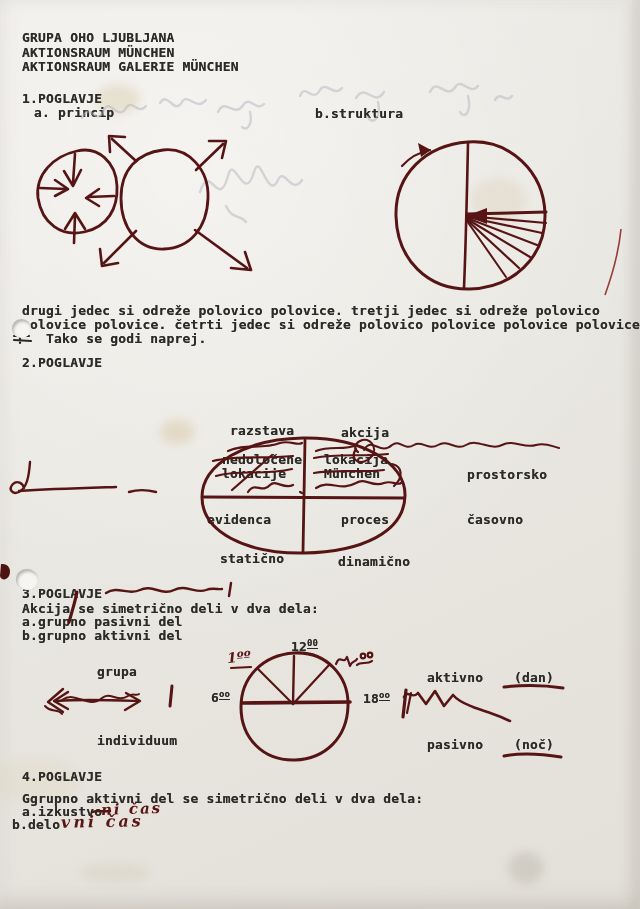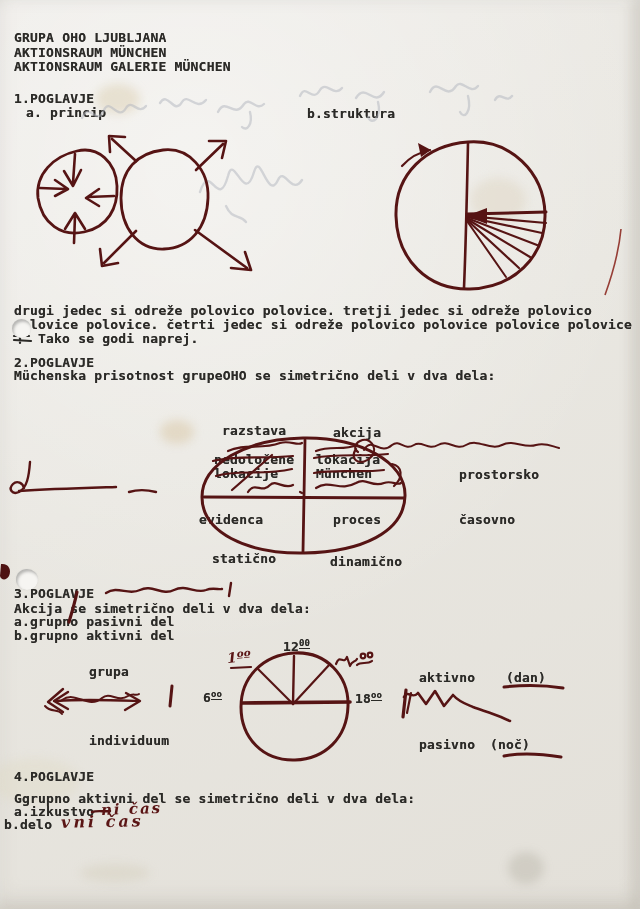--- a/index.html
+++ b/index.html
@@ -11,20 +11,21 @@
     box-shadow:inset -8px 0 14px rgba(125,120,108,.18),
                inset 0 -12px 18px rgba(140,135,122,.15),
                inset 0 4px 8px rgba(255,255,255,.4);
     font-family:"DejaVu Sans Mono",monospace;
   }
   .typed{
     position:absolute;z-index:3;
     font:700 13px/13.5px "DejaVu Sans Mono",monospace;
     letter-spacing:.2px;color:#2b2a27;white-space:pre;
     text-shadow:0 0 .6px rgba(43,42,39,.65);
+    margin-left:8px;
   }
   .sup{font-size:9px;vertical-align:5px;letter-spacing:0;border-bottom:1.4px solid #2b2a27;}
   .hand{
     position:absolute;z-index:5;
     font:700 italic 14px/14px "DejaVu Serif",serif;
     color:#5a1515;white-space:pre;
   }
   .stain{position:absolute;z-index:1;border-radius:50%;filter:blur(5px);}
   .hole{position:absolute;z-index:6;border-radius:50%;background:#f6f5f2;
     box-shadow:inset 1.5px 2.5px 3px rgba(130,130,128,.55),0 0 1px rgba(195,195,190,.6);}
@@ -47,21 +48,20 @@
   <div class="typed" style="left:14px;top:60px">AKTIONSRAUM GALERIE MÜNCHEN</div>
 
   <div class="typed" style="left:14px;top:92px">1.POGLAVJE</div>
   <div class="typed" style="left:26px;top:106px">a. princip</div>
   <div class="typed" style="left:307px;top:107px">b.struktura</div>
   <div class="typed" style="left:14px;top:304px">drugi jedec si odreže polovico polovice. tretji jedec si odreže polovico</div>
   <div class="typed" style="left:14px;top:318px">polovice polovice. četrti jedec si odreže polovico polovice polovice polovice</div>
   <div class="typed" style="left:38px;top:332px">Tako se godi naprej.</div>
 
   <div class="typed" style="left:14px;top:356px">2.POGLAVJE</div>
-  <div class="typed" style="left:14px;top:369px">Müchenska prisotnost grupeOHO se simetrično deli v dva dela:</div>
 
   <div class="typed" style="left:222px;top:424px">razstava</div>
   <div class="typed" style="left:333px;top:426px">akcija</div>
   <div class="typed" style="left:214px;top:453px">nedoločene</div>
   <div class="typed" style="left:214px;top:467px">lokacije</div>
   <div class="typed" style="left:316px;top:453px">lokacija</div>
   <div class="typed" style="left:316px;top:467px">München</div>
   <div class="typed" style="left:459px;top:468px">prostorsko</div>
   <div class="typed" style="left:199px;top:513px">evidenca</div>
   <div class="typed" style="left:333px;top:513px">proces</div>
@@ -75,21 +75,21 @@
   <div class="typed" style="left:14px;top:629px">b.grupno aktivni del</div>
 
   <div class="typed" style="left:283px;top:637px"><span>12</span><span class="sup">00</span></div>
   <div class="typed" style="left:203px;top:688px"><span>6</span><span class="sup">oo</span></div>
   <div class="typed" style="left:355px;top:689px"><span>18</span><span class="sup">oo</span></div>
   <div class="typed" style="left:89px;top:665px">grupa</div>
   <div class="typed" style="left:89px;top:734px">individuum</div>
   <div class="typed" style="left:419px;top:671px">aktivno</div>
   <div class="typed" style="left:506px;top:671px">(dan)</div>
   <div class="typed" style="left:419px;top:738px">pasivno</div>
-  <div class="typed" style="left:490px;top:738px">(noč)</div>
+  <div class="typed" style="left:506px;top:738px">(noč)</div>
 
   <div class="typed" style="left:14px;top:770px">4.POGLAVJE</div>
   <div class="typed" style="left:14px;top:792px">Ggrupno aktivni del se simetrično deli v dva dela:</div>
   <div class="typed" style="left:14px;top:805px">a.izkustvo</div>
   <div class="typed" style="left:4px;top:818px">b.delo</div>
 
   <div class="hand" style="left:227px;top:650px;font-size:14px;transform:rotate(-5deg)">1ºº</div>
   <div class="hand" style="left:101px;top:802px;font-size:15px;letter-spacing:2px;transform:rotate(-2deg)">ni čas</div>
   <div class="hand" style="left:61px;top:815px;font-size:16px;letter-spacing:3px;transform:rotate(-1deg)">vni čas</div>
 

